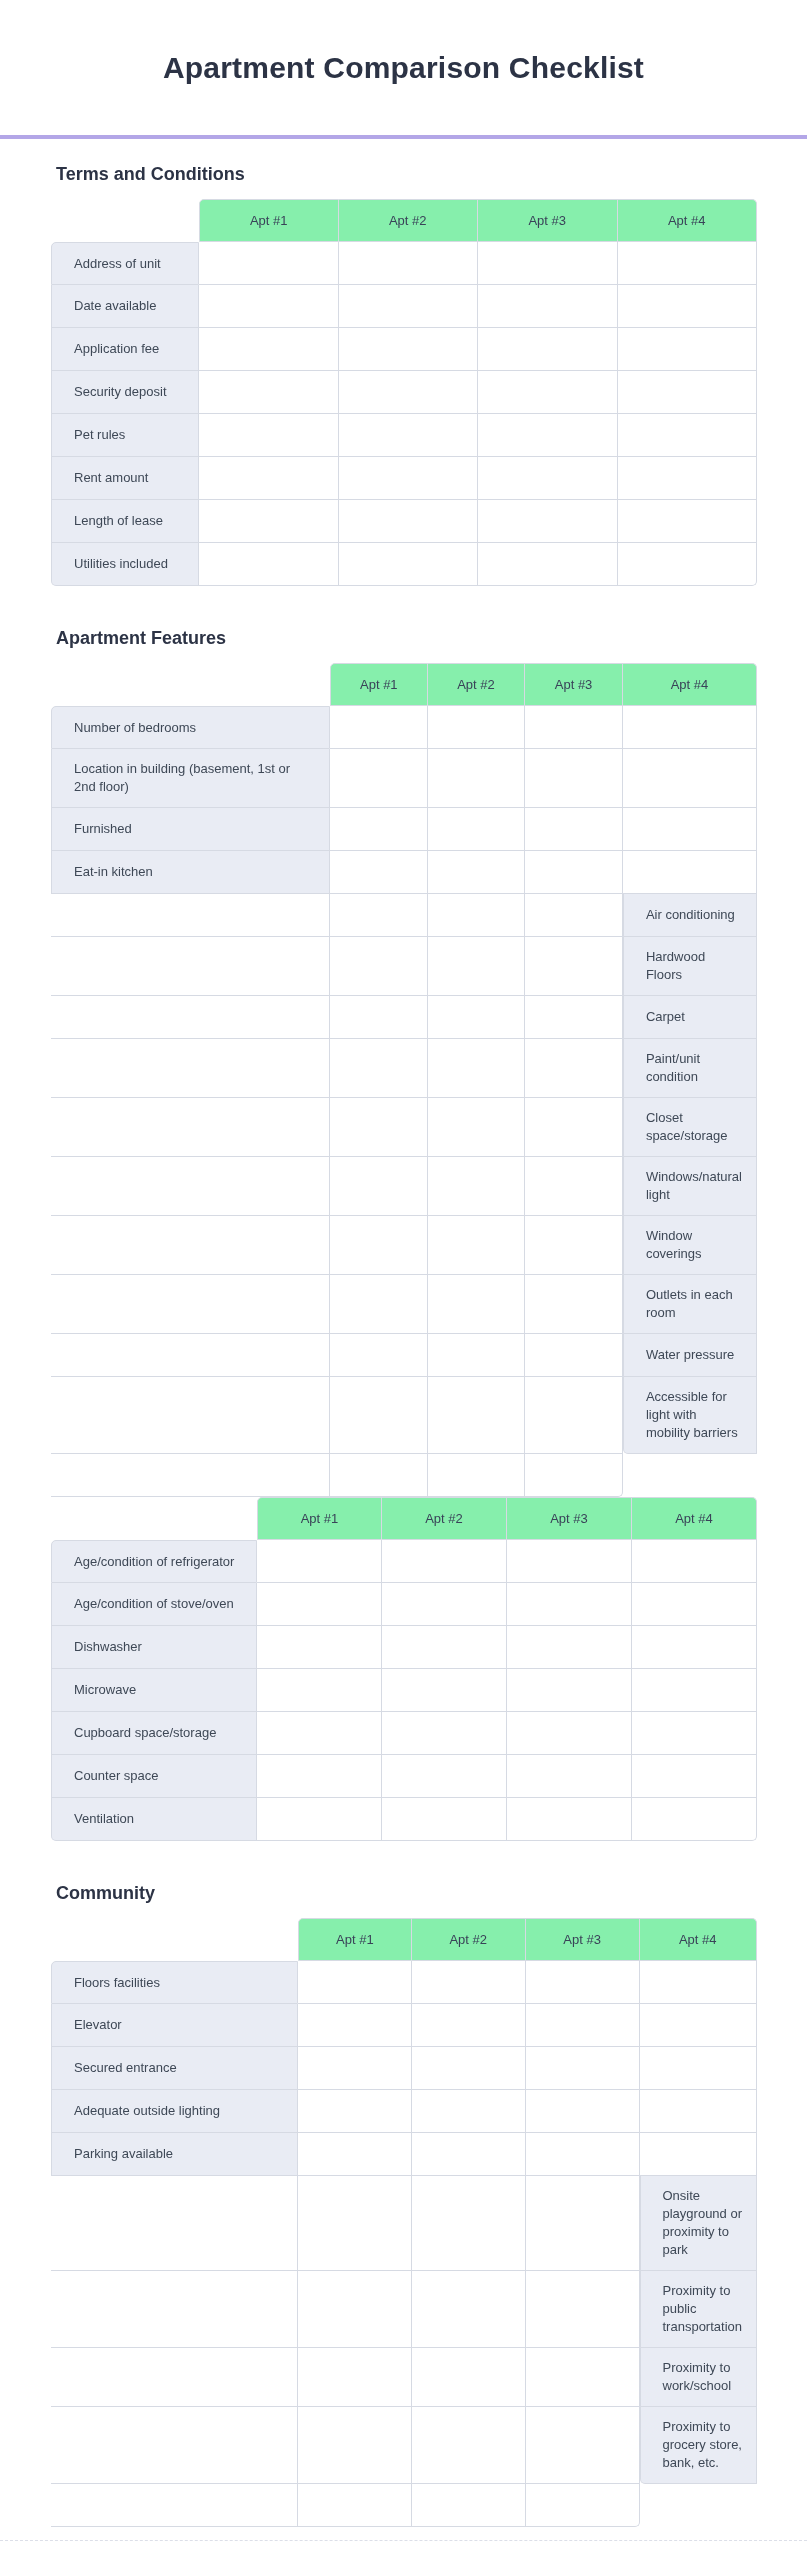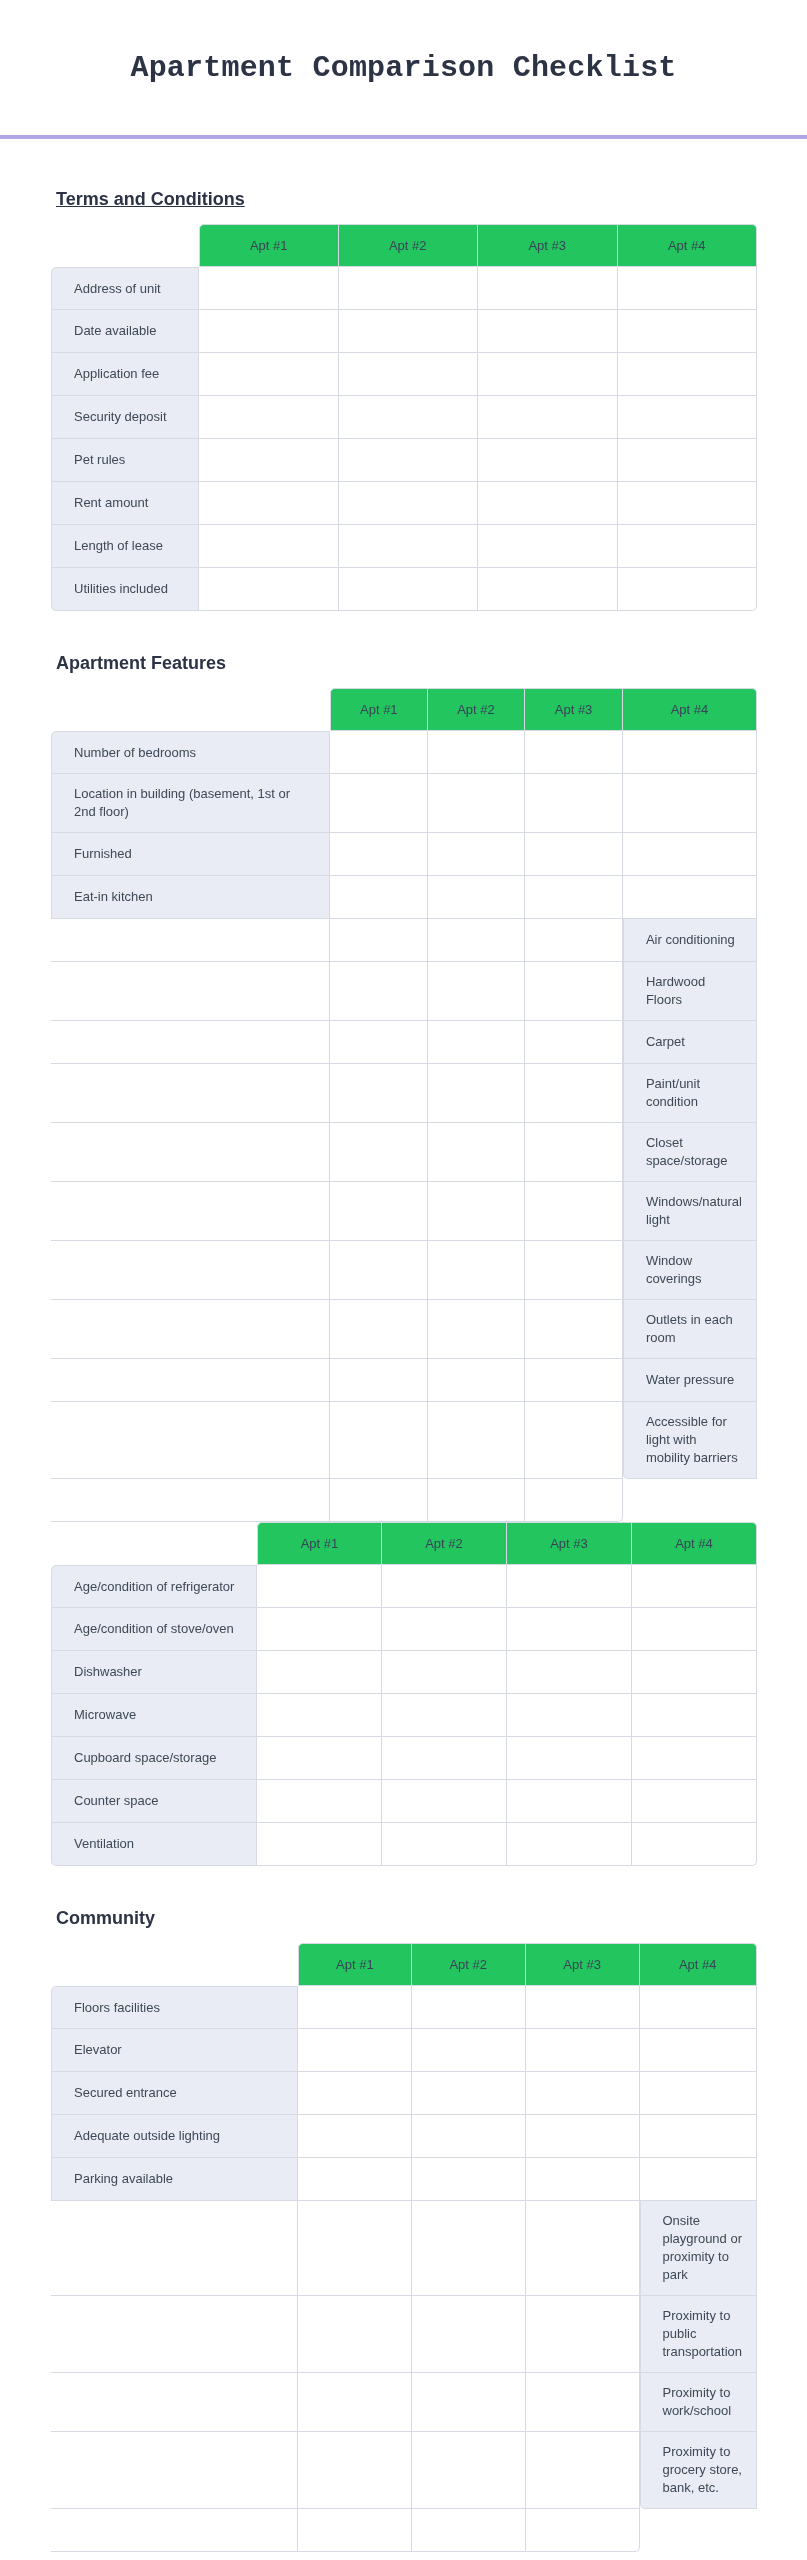--- a/index.html
+++ b/index.html
@@ -18,46 +18,45 @@
     display: flex;
     align-items: center;
     justify-content: center;
   }
   .form-header h1 {
     margin: 2px;
     font-size: 30px;
     font-weight: 700;
     color: #2c3345;
     letter-spacing: 0.2px;
-    font-family: Liberation Mono, monospace;
   }
   .accent-divider { height: 4px; background: #b3a6e7; }
 
   
   .content { width: 706px; margin-left: 51px; }
   .section-title {
     font-size: 18px;
     font-weight: 600;
     color: #2c3345;
     margin: 42px 0 14px 5px;
     line-height: 21px;
   }
-  .section-title.first { margin-top: 50px; text-decoration: underline; }
+  .section-title.first { margin-top: 25px; }
 
   
   .matrix {
     display: grid;
     width: 706px;
     font-size: 13px;
     color: #3e4856;
   }
   .mx { border: 0 solid #d6dae3; min-height: 43px; }
   .corner { background: transparent; }
   .hdr {
-    background: #22c55e;
+    background: #86efac;
     display: flex;
     align-items: center;
     justify-content: center;
     font-weight: 500;
     color: #394358;
     border-width: 1px 1px 1px 0;
   }
   .hdr.first { border-left-width: 1px; border-top-left-radius: 5px; }
   .hdr.last  { border-top-right-radius: 5px; }
   .lbl {

